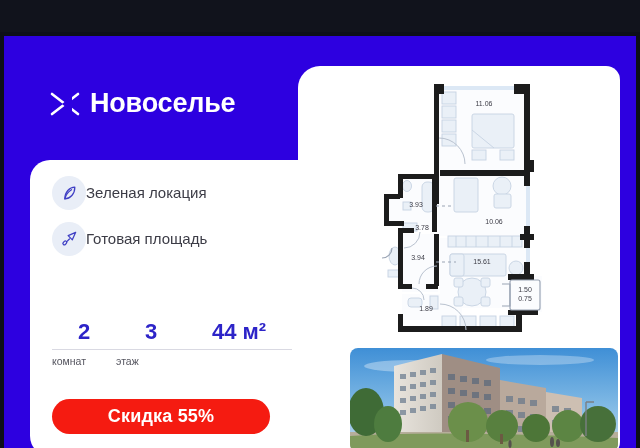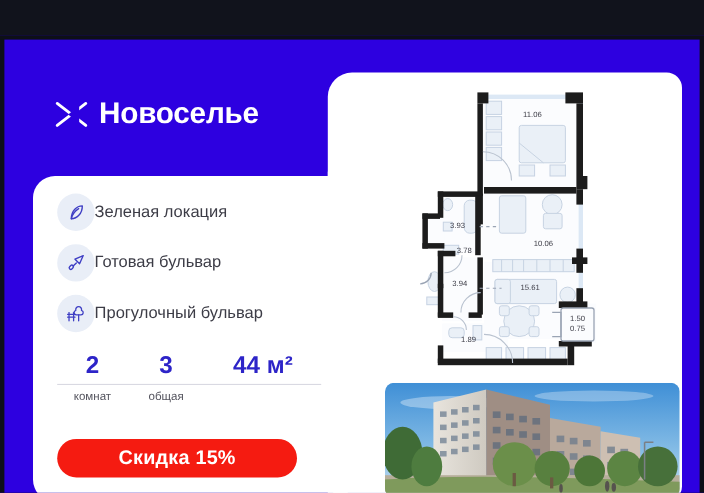--- a/index.html
+++ b/index.html
@@ -136,21 +136,21 @@
     background: #d9d9e2;
     width: 100%;
   }
   .stats-labels {
     display: flex;
     padding-top: 5px;
   }
   .stat-label {
     font-size: 10.5px;
     color: #55555f;
-    text-align: center;
+    text-align: left;
     line-height: 1.22;
   }
   .col-rooms  { width: 64px; }
   .col-floor  { width: 70px; }
   .col-area   { width: 106px; }
 
   
   .discount-btn {
     position: absolute;
     left: 48px;
@@ -225,56 +225,43 @@
     </div>
 
     <div class="feature">
       <span class="feature-icon">
         <svg width="20" height="20" viewBox="0 0 24 24" fill="none" stroke="#3f3fc4" stroke-width="1.5" stroke-linecap="round" stroke-linejoin="round">
           <path d="M20 4 L11 8 L16 13 Z"></path>
           <path d="M12.5 12 L9 15.5"></path>
           <rect x="4.5" y="15" width="5" height="3.4" rx="1.6" transform="rotate(-45 7 16.7)"></rect>
         </svg>
       </span>
-      <span class="feature-label">Готовая бульвар</span>
+      <span class="feature-label">Готовая площадь</span>
     </div>
 
-    <div class="feature">
-      <span class="feature-icon">
-        <svg width="20" height="20" viewBox="0 0 24 24" fill="none" stroke="#3f3fc4" stroke-width="1.4" stroke-linecap="round" stroke-linejoin="round">
-          <path d="M15 4.5a3.2 3.2 0 0 1 3.1 4 2.6 2.6 0 0 1-.6 5.1h-5a2.6 2.6 0 0 1-.6-5.1 3.2 3.2 0 0 1 3.1-4z"></path>
-          <path d="M15 13.6V20"></path>
-          <path d="M3 13h8"></path>
-          <path d="M3 16h8"></path>
-          <path d="M4.5 11v9"></path>
-          <path d="M9.5 11v9"></path>
-        </svg>
-      </span>
-      <span class="feature-label">Прогулочный бульвар</span>
-    </div>
 
   </div>
 
   <div class="stats">
     <div class="stats-values">
       <div class="stat-value col-rooms">2</div>
       <div class="stat-value col-floor">3</div>
       <div class="stat-value col-area">
         <span>44</span>
         <span>м²</span>
       </div>
     </div>
     <div class="stats-divider"></div>
     <div class="stats-labels">
       <div class="stat-label col-rooms">комнат</div>
-      <div class="stat-label col-floor">общая</div>
+      <div class="stat-label col-floor">этаж</div>
     </div>
   </div>
 
-  <button class="discount-btn" style="background: rgb(245, 27, 17);">Скидка 15%</button>
+  <button class="discount-btn" style="background: rgb(245, 27, 17);">Скидка 55%</button>
 
   <div class="floorplan">
     <svg width="210" height="262" viewBox="0 0 210 262">
       <g>
 
         <rect x="62" y="10" width="88" height="82" fill="#fbfcfe"></rect>
         <rect x="62" y="96" width="88" height="62" fill="#fbfcfe"></rect>
         <rect x="26" y="100" width="34" height="52" fill="#fbfcfe"></rect>
         <rect x="12" y="118" width="16" height="26" fill="#fbfcfe"></rect>
         <rect x="26" y="156" width="36" height="58" fill="#fbfcfe"></rect>

